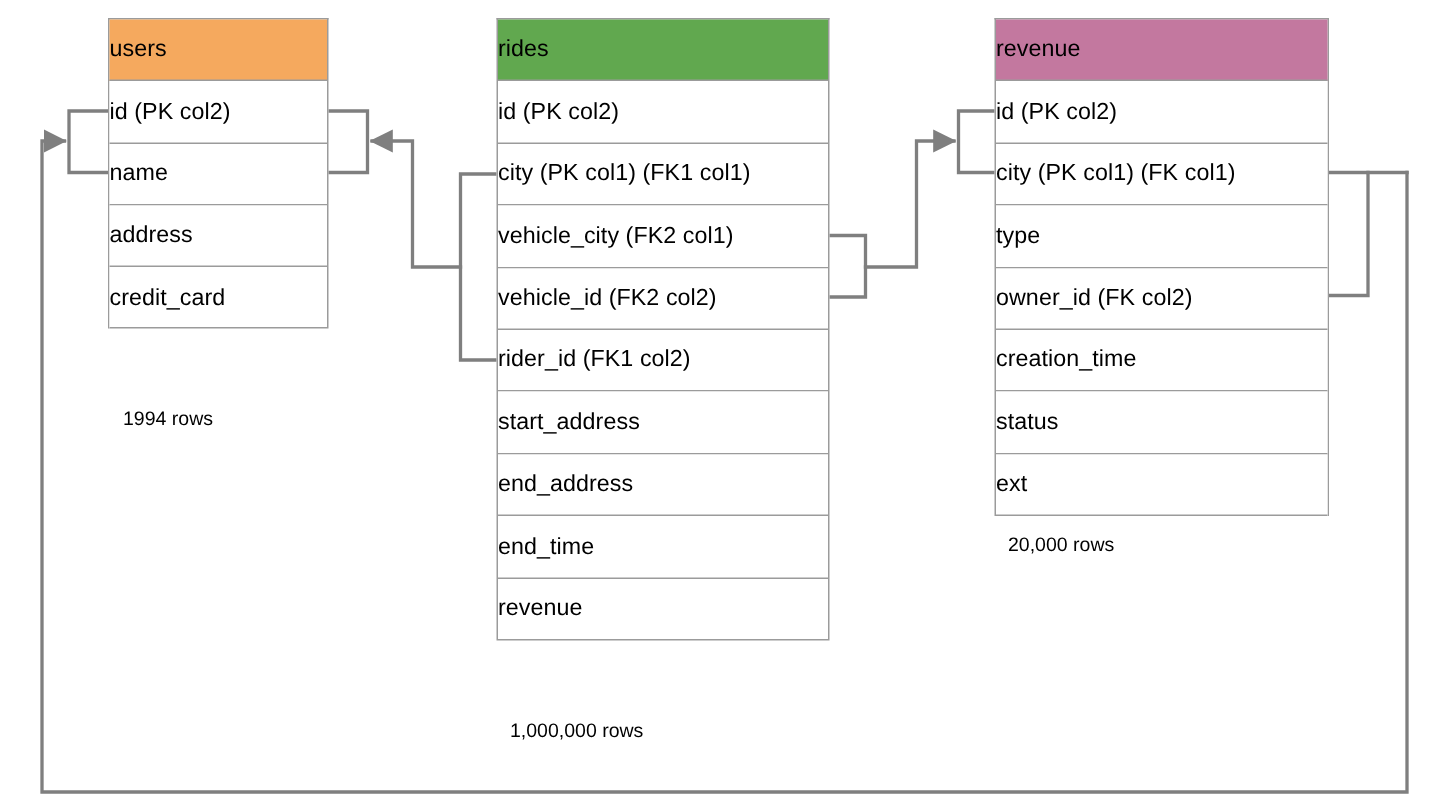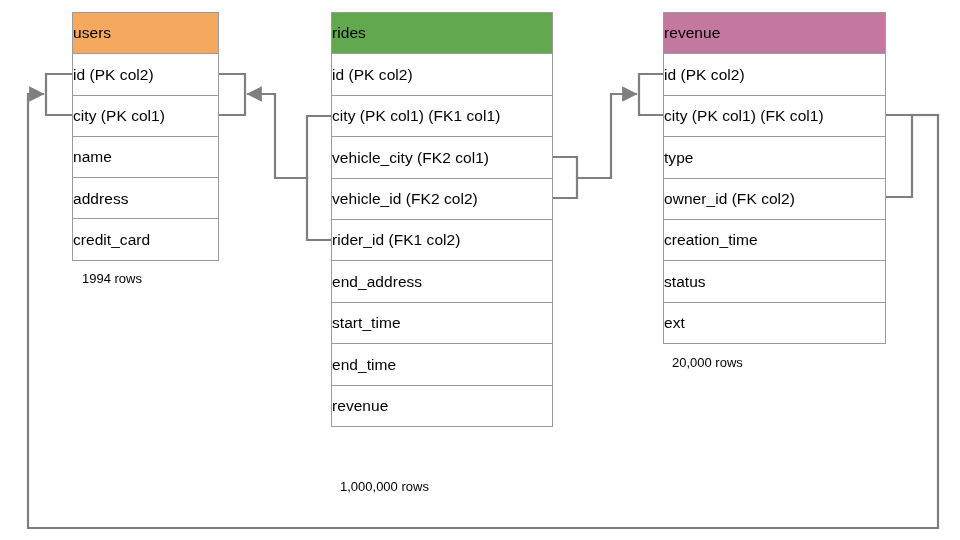--- a/index.html
+++ b/index.html
@@ -92,23 +92,20 @@
   </svg>
 
   <div class="entity" style="left:72px; top:12px; width:147px;">
     <div class="row header" style="height:41.3px; background:#f5a95e;">
       <span>users</span>
     </div>
     <div class="row" style="height:41.3px;">
       <span>id (PK col2)</span>
     </div>
     <div class="row" style="height:41.3px;">
-      <span>city (PK col1)</span>
-    </div>
-    <div class="row" style="height:41.3px;">
       <span>name</span>
     </div>
     <div class="row" style="height:41.3px;">
       <span>address</span>
     </div>
     <div class="row" style="height:41.3px;">
       <span>credit_card</span>
     </div>
   </div>
   <div class="rowcount" style="left:82px; top:271px;">1994 rows</div>
@@ -126,24 +123,24 @@
     <div class="row" style="height:41.4px;">
       <span>vehicle_city (FK2 col1)</span>
     </div>
     <div class="row" style="height:41.4px;">
       <span>vehicle_id (FK2 col2)</span>
     </div>
     <div class="row" style="height:41.4px;">
       <span>rider_id (FK1 col2)</span>
     </div>
     <div class="row" style="height:41.4px;">
-      <span>end_address</span>
+      <span>start_address</span>
     </div>
     <div class="row" style="height:41.4px;">
-      <span>start_time</span>
+      <span>end_address</span>
     </div>
     <div class="row" style="height:41.4px;">
       <span>end_time</span>
     </div>
     <div class="row" style="height:41.4px;">
       <span>revenue</span>
     </div>
   </div>
   <div class="rowcount" style="left:340px; top:479px;">1,000,000 rows</div>
 

